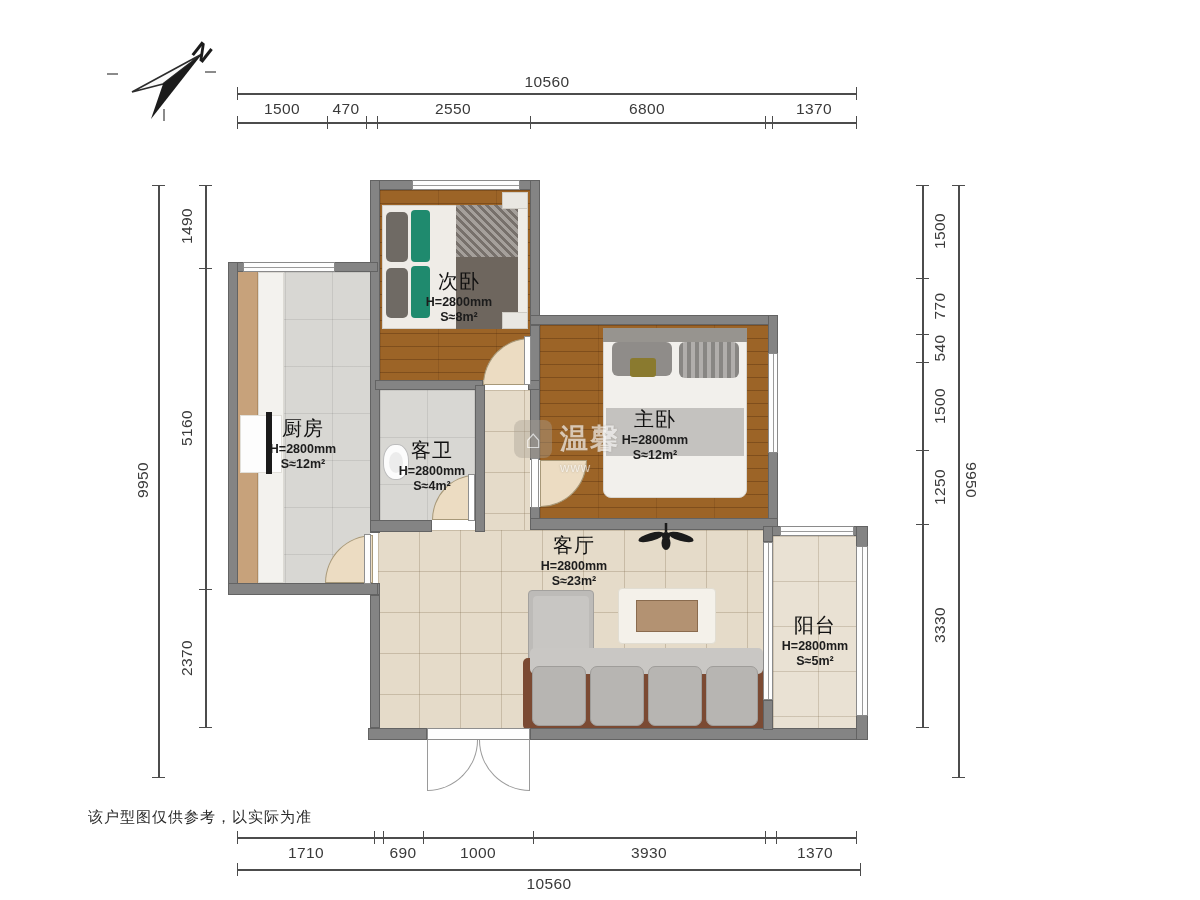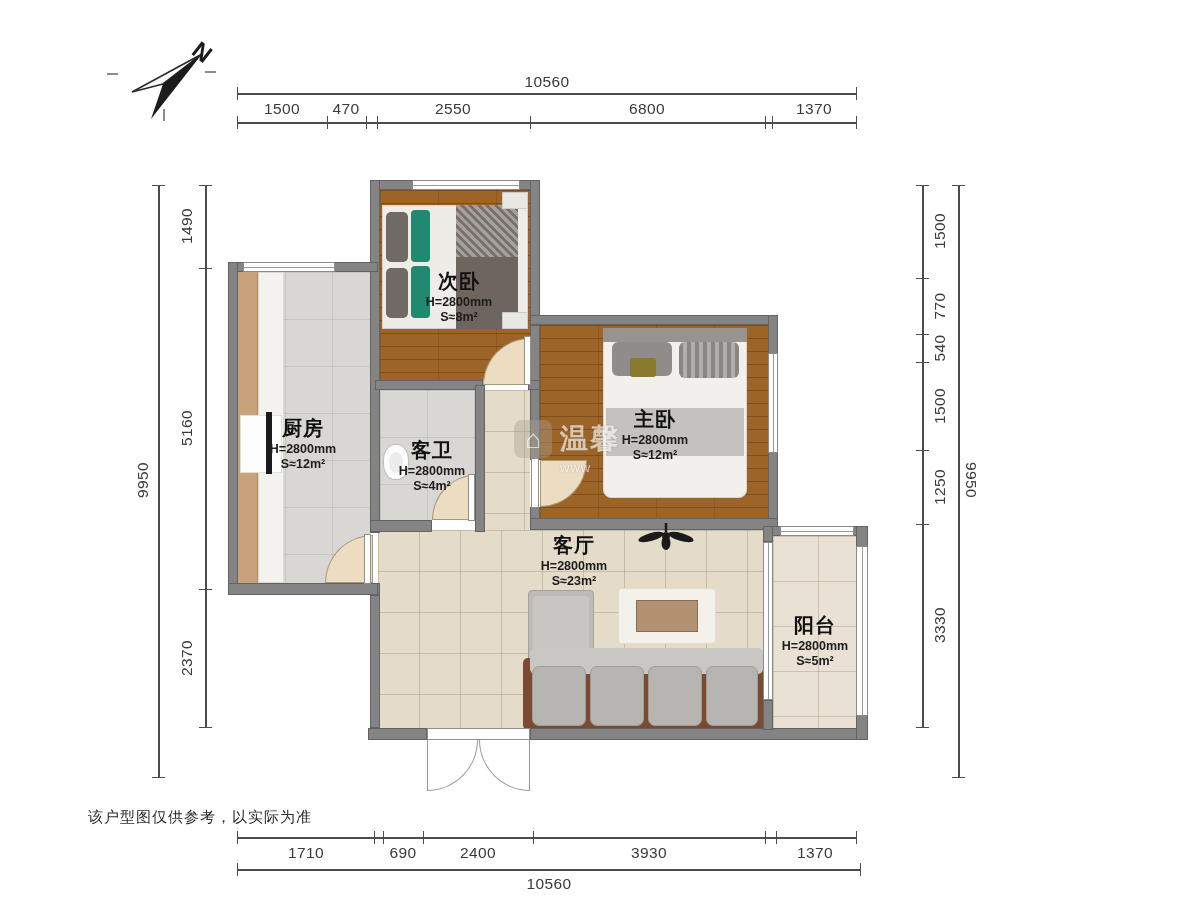--- a/index.html
+++ b/index.html
@@ -35,21 +35,21 @@
   
   .dline{position:absolute;background:#4c4c4c;z-index:60;}
   .tickv{position:absolute;width:1px;height:13px;background:#4c4c4c;z-index:60;}
   .tickh{position:absolute;width:13px;height:1px;background:#4c4c4c;z-index:60;}
   .dnum{position:absolute;font-size:15.5px;font-weight:500;letter-spacing:.4px;color:#3a3a3a;
         transform:translate(-50%,-50%);white-space:nowrap;z-index:61;}
   .dnum.rotl{transform:translate(-50%,-50%) rotate(-90deg);}
   .dnum.rotr{transform:translate(-50%,-50%) rotate(90deg);}
   
   .rlabel{position:absolute;transform:translate(-50%,0);text-align:center;z-index:50;white-space:nowrap;}
-  .rlabel .rname{font-size:20px;font-weight:700;color:#101010;letter-spacing:1px;}
+  .rlabel .rname{font-size:20px;font-weight:400;color:#101010;letter-spacing:1px;}
   .rlabel .rinfo{font-size:12.5px;font-weight:600;color:#1c1c1c;line-height:15px;}
   
   .wm{position:absolute;z-index:35;opacity:.75;display:flex;align-items:flex-start;gap:8px;}
   .wm-badge{width:38px;height:38px;border-radius:8px;background:rgba(170,160,148,.55);
             display:flex;align-items:center;justify-content:center;color:rgba(255,255,255,.92);font-size:26px;}
   .wm-text{color:rgba(255,255,255,.85);text-shadow:0 0 2px rgba(120,110,95,.6);}
   .wm-main{font-size:28px;font-weight:700;letter-spacing:2px;}
   .wm-sub{font-size:13px;letter-spacing:1px;margin-top:2px;}
   .disclaimer{position:absolute;font-size:15px;color:#2a2a2a;z-index:60;letter-spacing:1px;}
 </style>
@@ -231,21 +231,21 @@
   <div class="tickv" style="left:237px;top:831px;"></div>
   <div class="tickv" style="left:374px;top:831px;"></div>
   <div class="tickv" style="left:383px;top:831px;"></div>
   <div class="tickv" style="left:423px;top:831px;"></div>
   <div class="tickv" style="left:533px;top:831px;"></div>
   <div class="tickv" style="left:765px;top:831px;"></div>
   <div class="tickv" style="left:776px;top:831px;"></div>
   <div class="tickv" style="left:856px;top:831px;"></div>
   <div class="dnum" style="left:306px;top:853px;">1710</div>
   <div class="dnum" style="left:403px;top:853px;">690</div>
-  <div class="dnum" style="left:478px;top:853px;">2400</div>
+  <div class="dnum" style="left:478px;top:853px;">1000</div>
   <div class="dnum" style="left:649px;top:853px;">3930</div>
   <div class="dnum" style="left:815px;top:853px;">1370</div>
   <div class="dline" style="left:237px;top:869px;width:624px;height:1.5px;"></div>
   <div class="tickv" style="left:237px;top:863px;"></div>
   <div class="tickv" style="left:860px;top:863px;"></div>
   <div class="dnum" style="left:549px;top:884px;">10560</div>
 
   <div class="dline" style="left:158px;top:185px;width:1.5px;height:593px;"></div>
   <div class="tickh" style="left:152px;top:185px;"></div>
   <div class="tickh" style="left:152px;top:777px;"></div>

